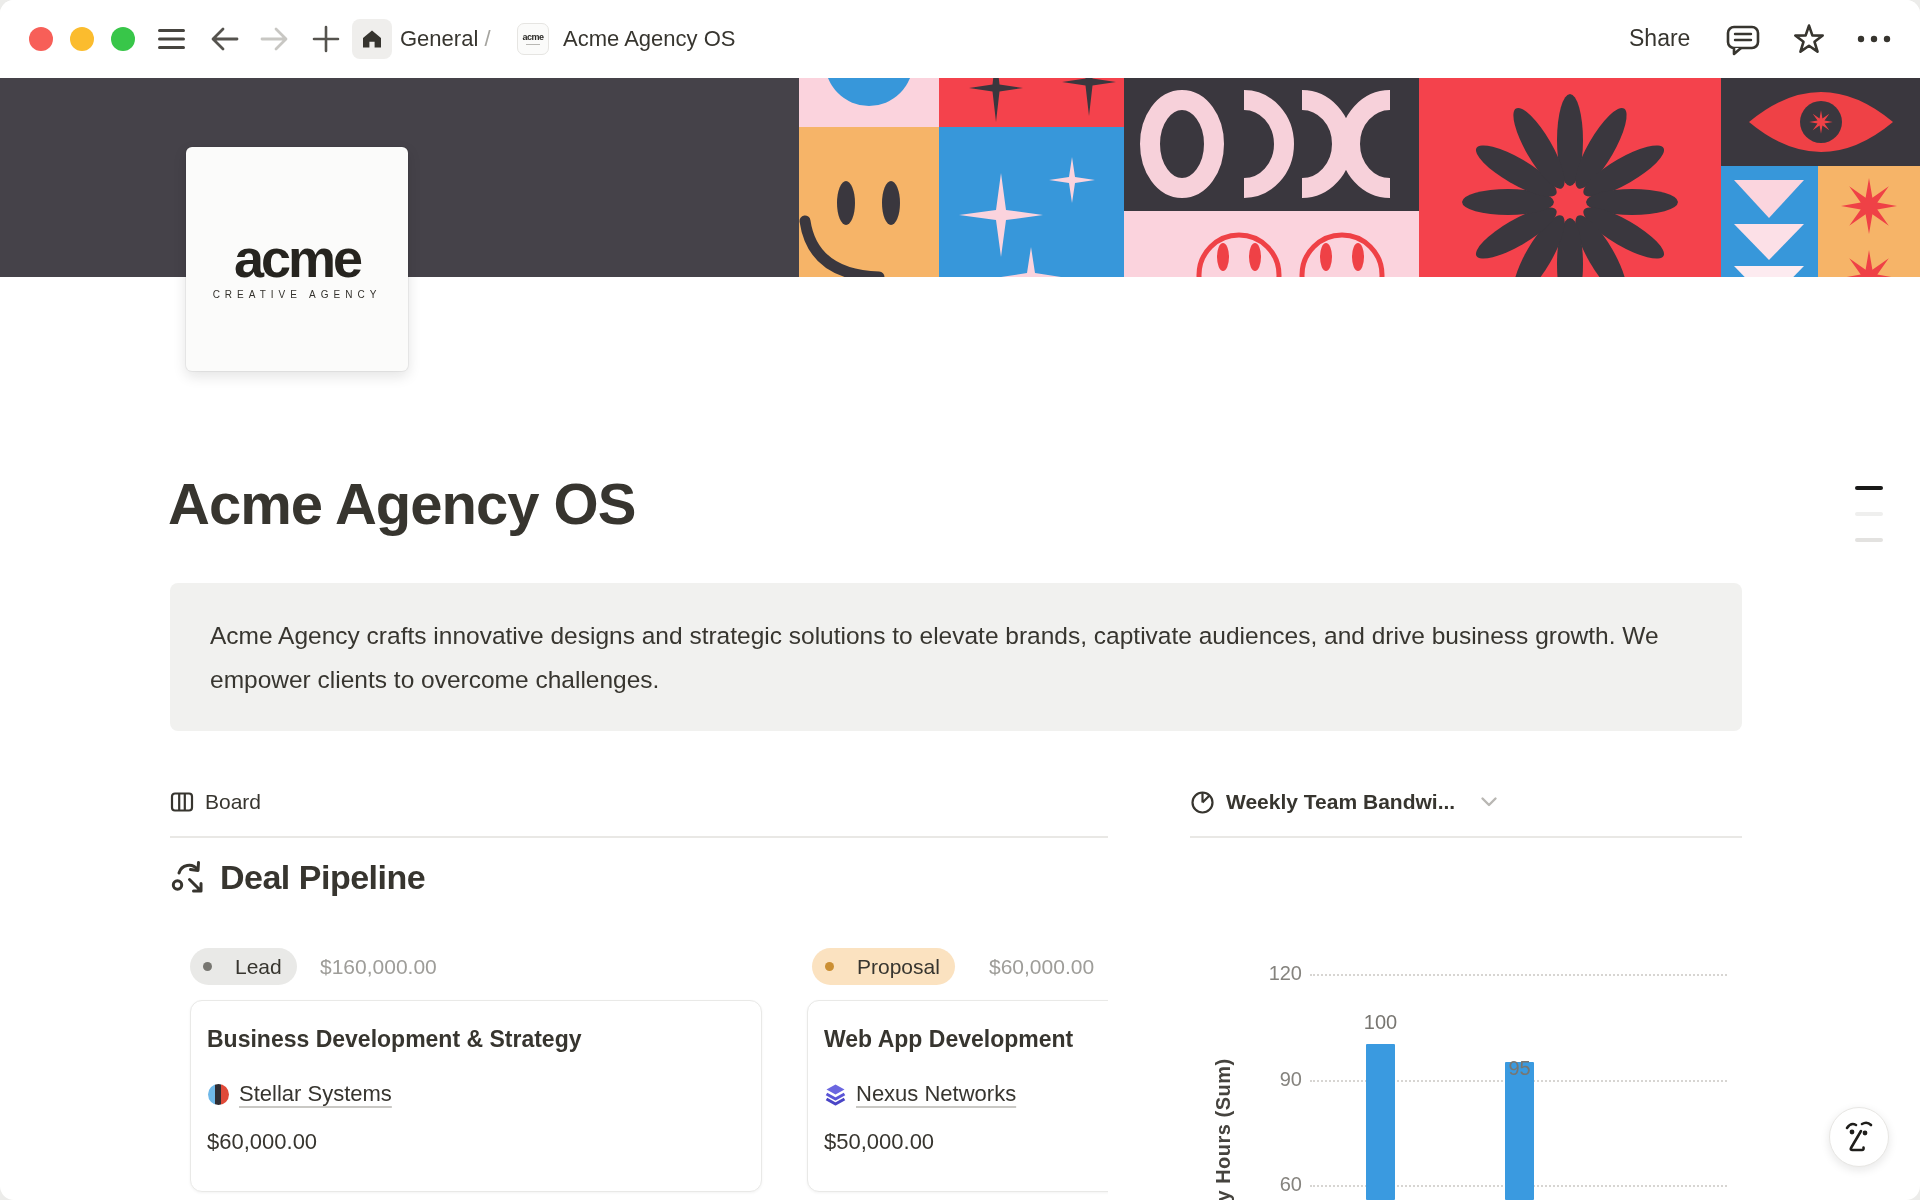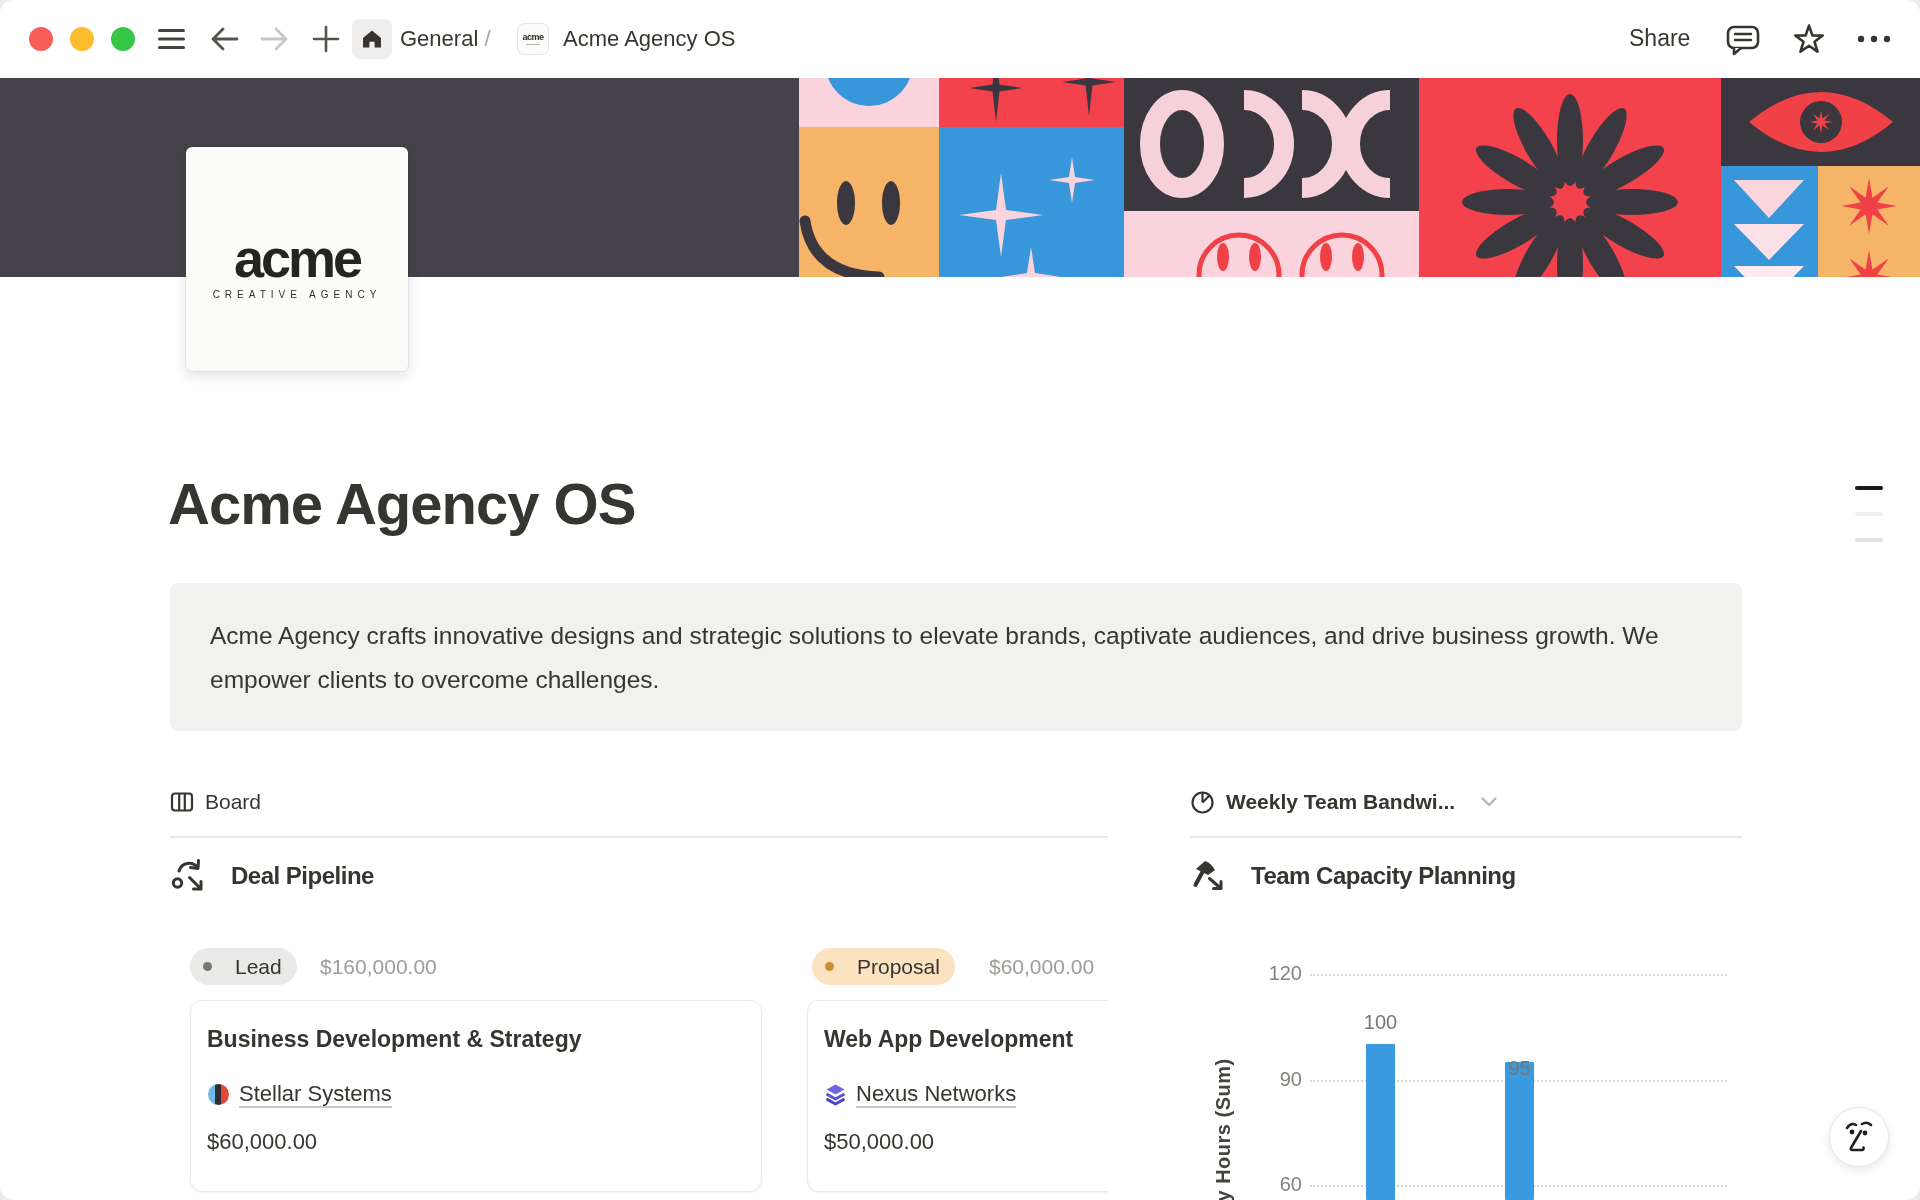--- a/index.html
+++ b/index.html
@@ -29,21 +29,21 @@
   
   .page-title { position:absolute; left:168px; top:470px; font-size:58px; font-weight:bold; letter-spacing:-1px; color:#37352f; }
   .toc { position:absolute; left:1855px; top:486px; }
   .toc i { display:block; width:28px; height:4px; border-radius:2px; margin-bottom:22px; }
   .callout { position:absolute; left:170px; top:583px; width:1572px; height:148px; background:#f1f1ef; border-radius:8px; padding:31px 40px 0 40px; font-size:24.5px; line-height:44px; color:#37352f; }
 
   .tab-row { position:absolute; top:788px; height:28px; display:flex; align-items:center; gap:11px; }
   .tab-label { font-size:21px; font-weight:500; color:#37352f; white-space:nowrap; }
   .divider { position:absolute; top:836px; height:2px; background:#e9e8e5; }
   .section-head { position:absolute; top:858px; display:flex; align-items:center; gap:14px; }
-  .section-head h2 { font-size:24px; font-weight:bold; letter-spacing:-0.5px; color:#37352f; white-space:nowrap;margin-left:11px; }
+  .section-head h2 { font-size:34px; font-weight:bold; letter-spacing:-0.5px; color:#37352f; white-space:nowrap; }
 
   
   .board-wrap { position:absolute; left:170px; top:930px; width:938px; height:270px; overflow:hidden; }
   .pill { position:absolute; top:18px; height:37px; display:inline-flex; align-items:center; gap:23px; padding:0 15px 0 13px; border-radius:19px; font-size:21px; font-weight:500; color:#37352f; white-space:nowrap; }
   .pill .dot { width:9px; height:9px; border-radius:50%; }
   .col-sum { position:absolute; top:18px; height:37px; line-height:37px; font-size:21px; color:#9e9d99; white-space:nowrap; }
   .kcard { position:absolute; top:70px; width:572px; height:192px; background:#ffffff; border:1px solid #e9e9e7; border-radius:12px; box-shadow:0 1px 3px rgba(15,15,15,.05); padding:25px 16px 0 16px; }
   .kcard-title { font-size:23px; font-weight:700; color:#37352f; white-space:nowrap; }
   .kcard-client { position:absolute; left:16px; top:80px; display:flex; align-items:center; gap:9px; }
   .kcard-client a { font-size:22px; color:#37352f; text-decoration:underline; text-decoration-color:#c9c8c4; text-underline-offset:5px; white-space:nowrap; }
@@ -308,28 +308,20 @@
       <circle cx="12.5" cy="12.5" r="10" fill="none" stroke="#37352f" stroke-width="2.2"></circle>
       <path d="M12.5 12.5 V2.5 M12.5 12.5 L19.5 5.5" fill="none" stroke="#37352f" stroke-width="2.2"></path>
     </svg>
     <span class="tab-label" style="font-weight:600;">Weekly Team Bandwi...</span>
     <svg width="18" height="12" viewBox="0 0 18 12" style="margin-left:14px;">
       <path d="M2.5 2.5 L9 9 L15.5 2.5" fill="none" stroke="#b9b7b3" stroke-width="2.4" stroke-linecap="round" stroke-linejoin="round"></path>
     </svg>
   </div>
   <div class="divider" style="left:1190px; width:552px;"></div>
 
-  <div class="section-head" style="left:1190px;">
-    <svg width="36" height="36" viewBox="0 0 36 36">
-      <path d="M6 11 L15 3 Q21 5 25 12 L18 17 Z" fill="#37352f"></path>
-      <path d="M13 13 L5.5 27" stroke="#37352f" stroke-width="4" stroke-linecap="round"></path>
-      <path d="M19.5 20.5 L31 30.5 M31 23.5 V30.5 H23.5" fill="none" stroke="#37352f" stroke-width="3" stroke-linecap="round" stroke-linejoin="round"></path>
-    </svg>
-    <h2>Team Capacity Planning</h2>
-  </div>
 
   <div class="chart">
     <div class="ylabel">ty Hours (Sum)</div>
 
   <div class="gridline" style="top: 44px;"></div>
       <div class="ytick" style="top: 44px;">120</div>
       <div class="gridline" style="top: 149.5px;"></div>
       <div class="ytick" style="top: 149.5px;">90</div>
       <div class="gridline" style="top: 255px;"></div>
       <div class="ytick" style="top: 255px;">60</div>

